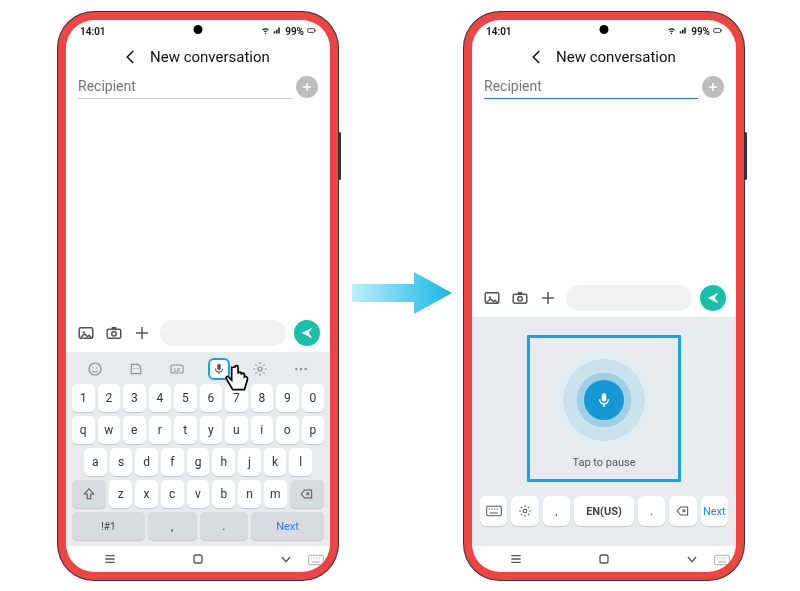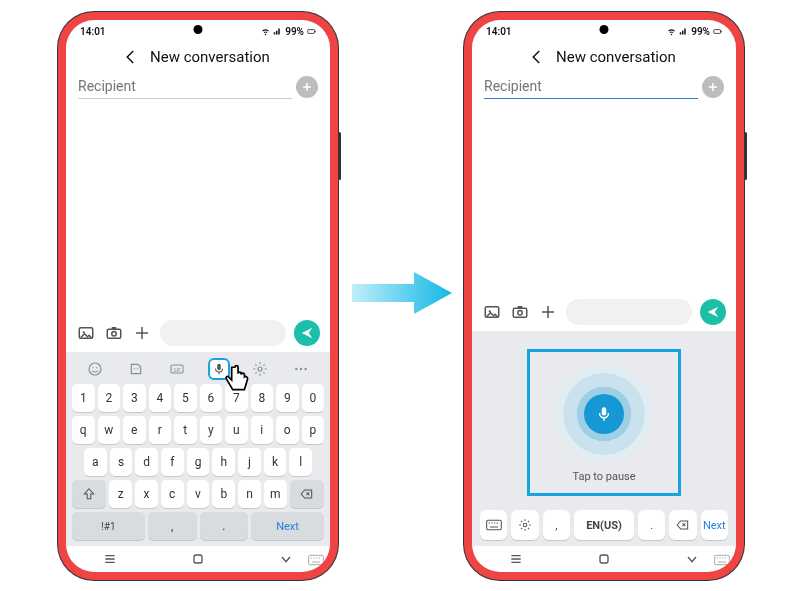--- a/index.html
+++ b/index.html
@@ -28,21 +28,21 @@
     border-radius: 28px;
     overflow: hidden;
     display: flex; flex-direction: column;
     position: relative;
   }
   .punch { position:absolute; top:5px; left:50%; transform:translateX(-50%);
     width:9px; height:9px; background:#000; border-radius:50%; z-index:5; }
 
   .status { height:22px; display:flex; align-items:center; justify-content:space-between;
     padding:0 14px; font-size:10px; font-weight:600; color:#111; }
-  .status .r { display:flex; align-items:center; gap:3px; }
+  .status .r { display:flex; align-items:flex-start; gap:3px; }
   .sicn { width:9px; height:9px; display:inline-block; }
 
   .appbar { display:flex; align-items:center; gap:10px; padding:6px 12px 8px;margin-left:44px; }
   .appbar .title { font-size:15px; color:#111; }
   .appbar svg { width:18px; height:18px; }
 
   .recip { display:flex; align-items:center; padding:0 12px 4px; gap:4px; }
   .recip input { flex:1; border:none; border-bottom:1px solid #ccc;
     font-size:14px; color:#999; padding:4px 0; background:transparent; outline:none; }
   .addbtn { width:22px; height:22px; border-radius:50%; background:#bdbdbd;
@@ -70,21 +70,21 @@
   .key.wide15 { flex:1.5; }
   .key.wide4 { flex:4; }
   .key.next { color:#2a7de1; font-size:11px; }
   .kb-row.mid { padding:0 14px; }
 
   .nav { height:26px; display:flex; align-items:center; justify-content:space-around;
     color:#555; }
   .nav svg { width:16px; height:16px; }
 
   
-  .voice-wrap { background:#e8eaed; flex:0 0 auto; padding:18px 8px 6px;
+  .voice-wrap { background:#e8eaed; flex:0 0 auto; padding:18px 8px 20px;
     display:flex; flex-direction:column; align-items:center; }
   .voice-box { border:3px solid #17a2e0; padding:14px 26px 10px;
     display:flex; flex-direction:column; align-items:center; background:#e8eaed; }
   .pulse { width:96px; height:96px; border-radius:50%;
     background: radial-gradient(circle, #4aa8d8 0 22%, #9fcfe4 22% 40%, #c9e2ee 40% 60%, #e0edf3 60% 80%, #e8eaed 80%);
     display:flex; align-items:center; justify-content:center; }
   .micbtn { width:40px; height:40px; border-radius:50%; background:#1698d4;
     display:flex; align-items:center; justify-content:center; }
   .tap { font-size:11px; color:#555; margin-top:8px; }
   .vrow { display:flex; gap:4px; width:100%; margin-top:14px; }

